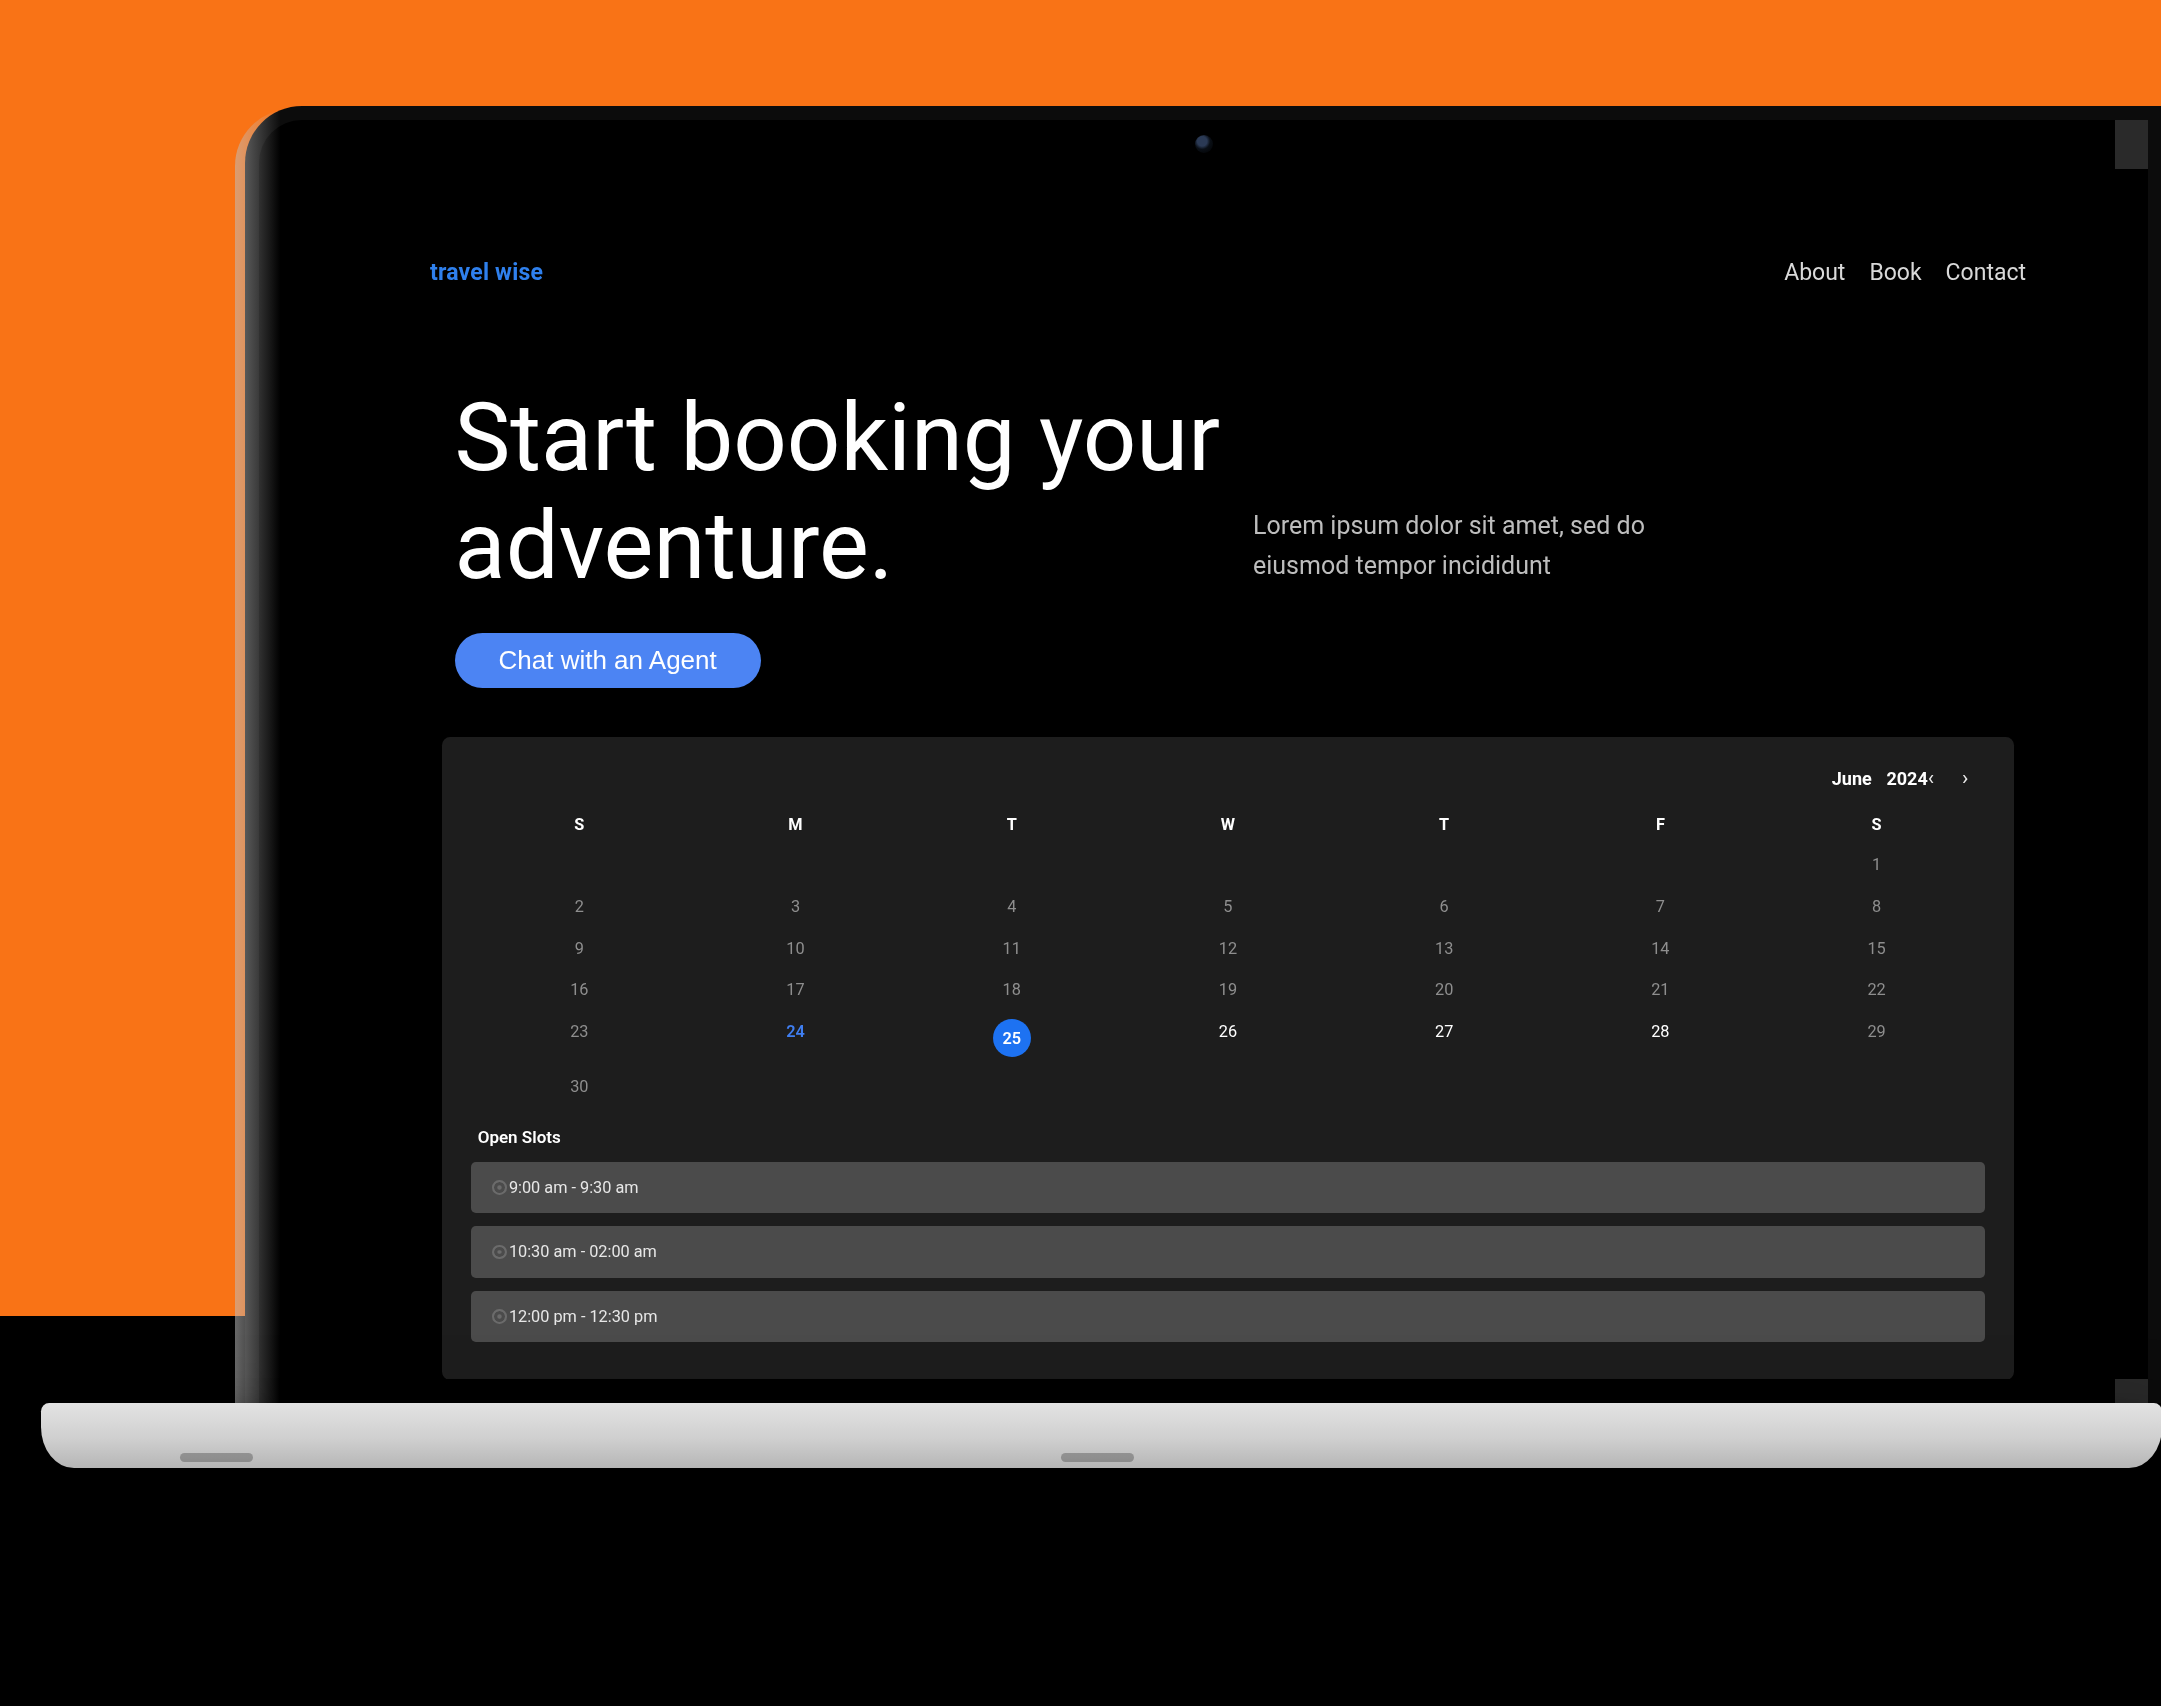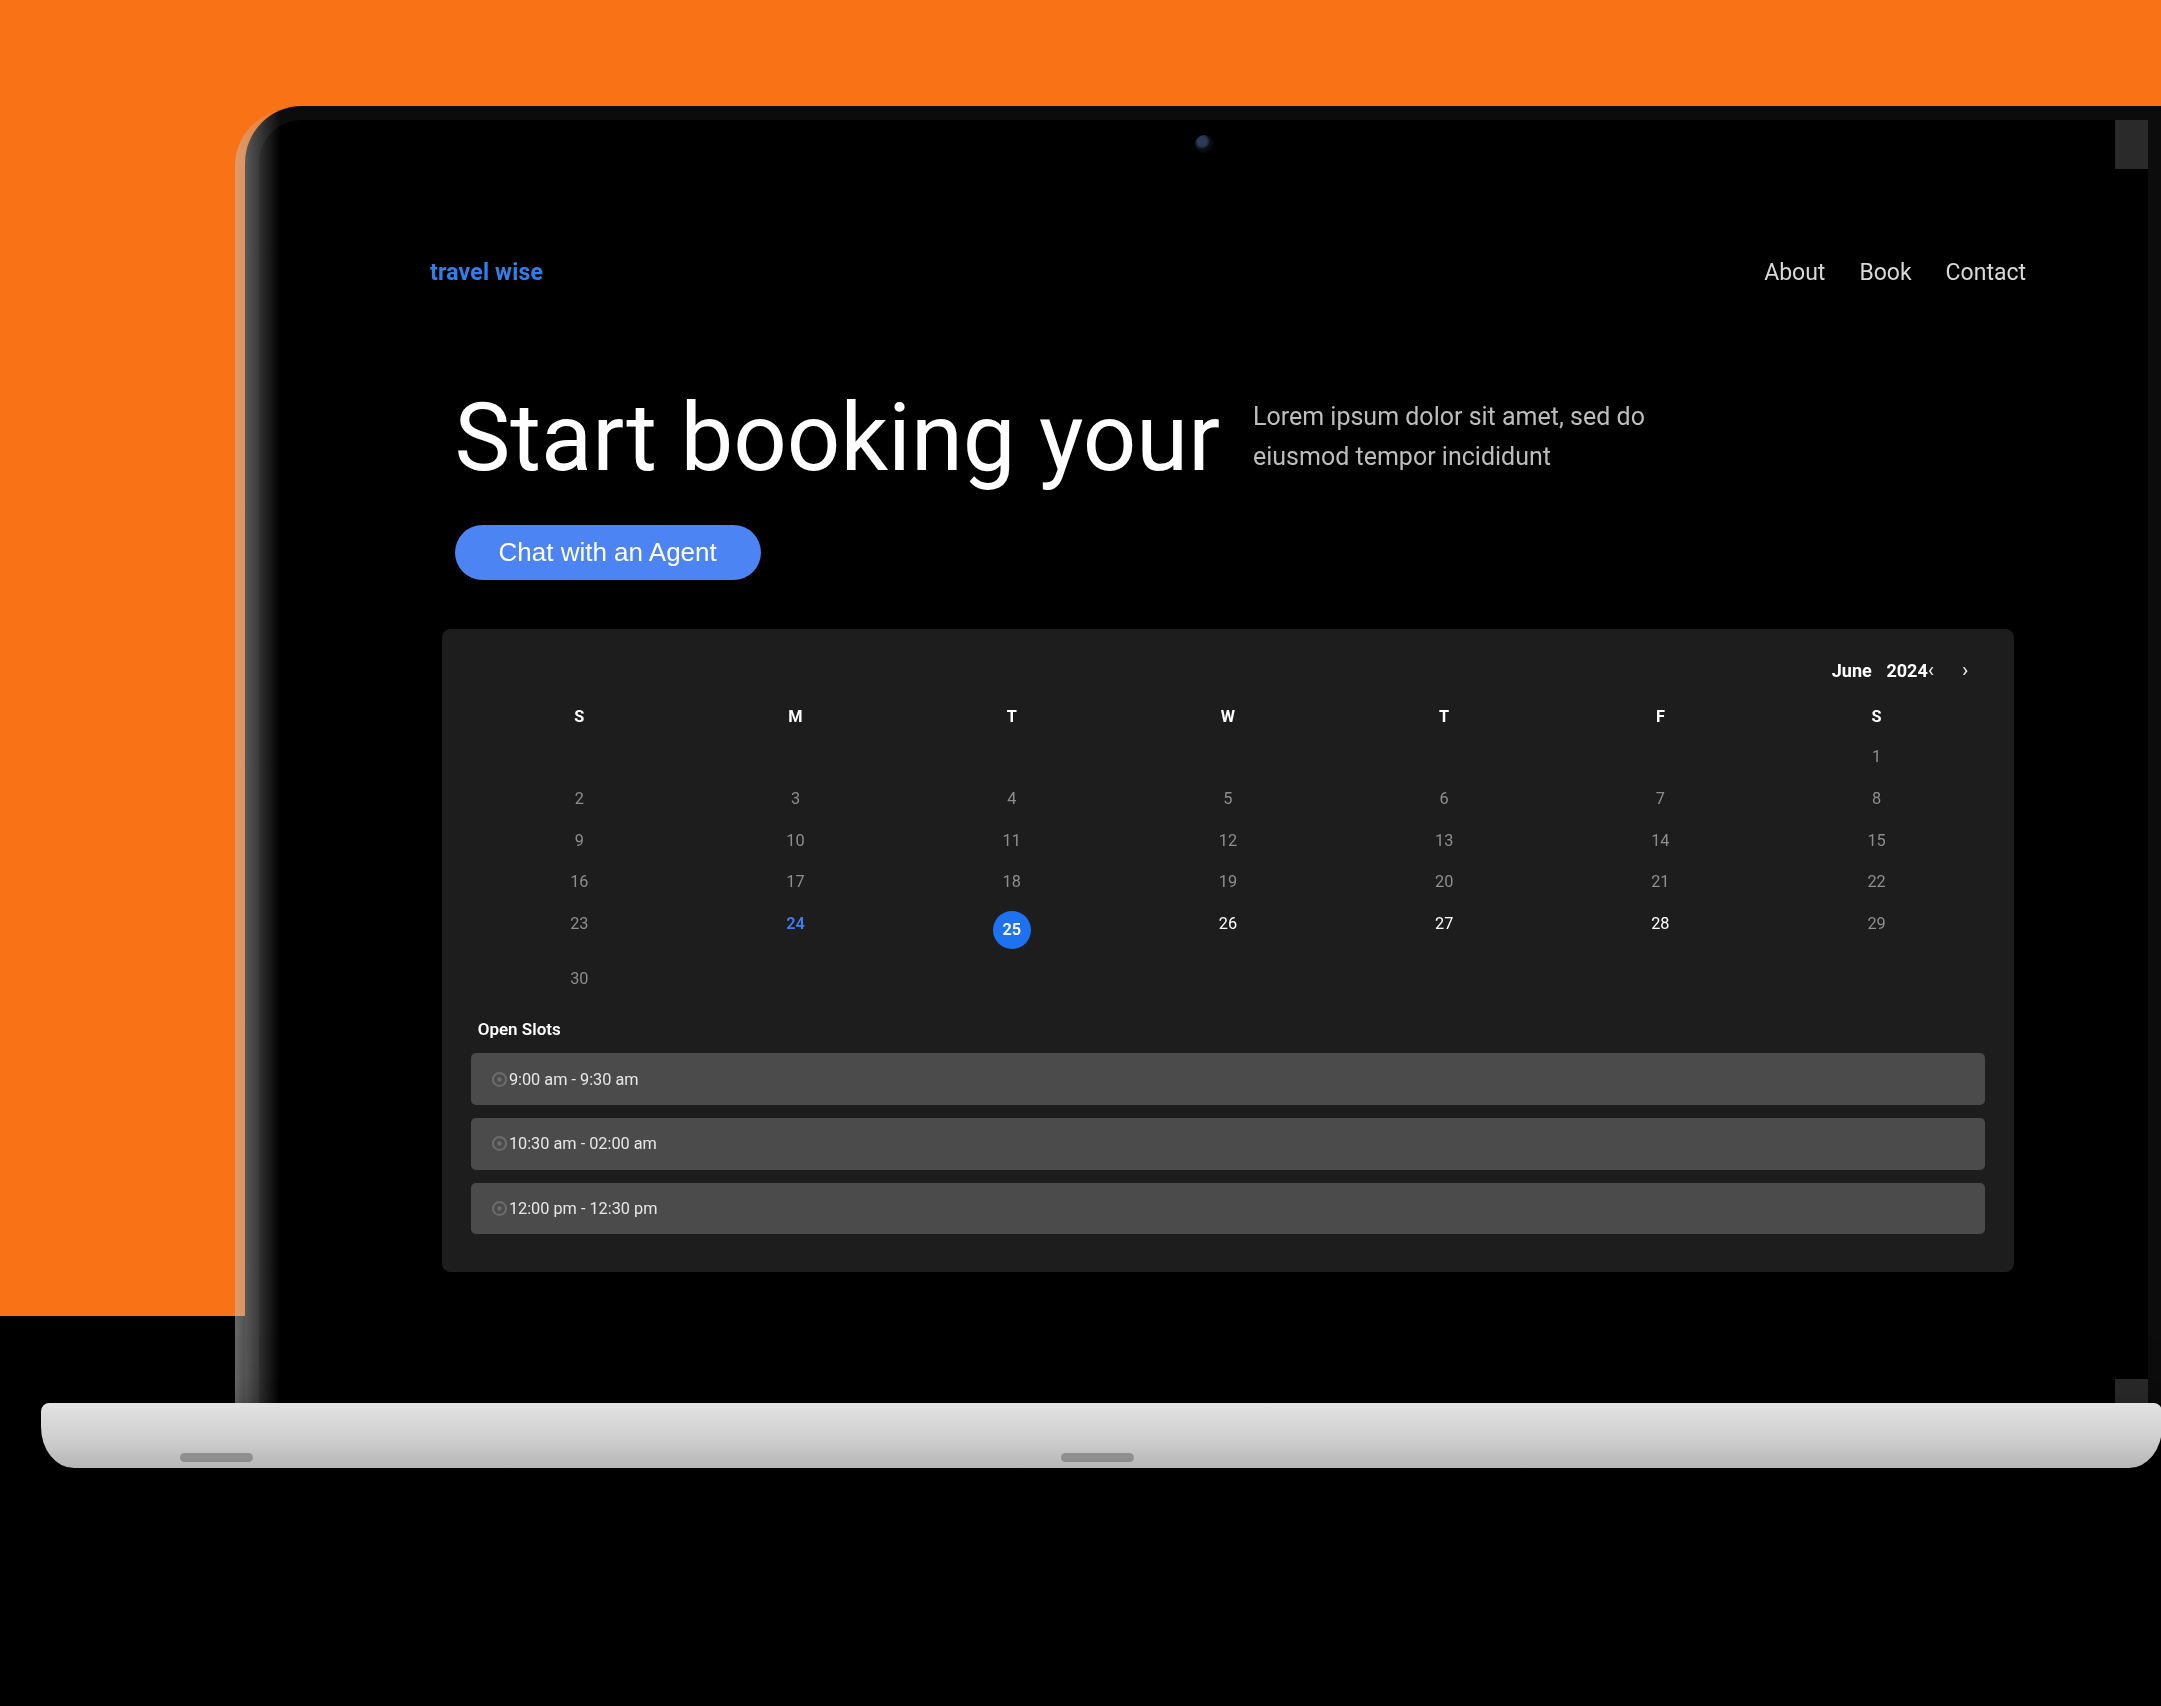--- a/index.html
+++ b/index.html
@@ -70,21 +70,21 @@
     justify-content: space-between;
     align-items: center;
     margin-bottom: 98px;
   }
   .logo {
     color: #2f80ed;
     font-weight: 700;
     font-size: 23px;
     letter-spacing: 0.2px;
   }
-  .navlinks { display: flex; gap: 34px; margin-left: 36px; }
+  .navlinks { display: flex; gap: 24px; margin-left: 36px; }
   .navlinks a { color: #d9d9d9; text-decoration: none; font-size: 23px; font-weight: 400; cursor:pointer;}
   .hero {
     margin-left: 24.5px;
     margin-bottom: 49px;
   }
   .hero-row { display: flex; align-items: flex-end; gap: 33px;}
   .hero-title {
     color: #fff;
     font-weight: 400;
     font-size: 94px;
@@ -192,20 +192,21 @@
               <a>About</a>
               <a>Book</a>
               <a>Contact</a>
             </nav>
           </div>
 
           <section class="hero">
             <div class="hero-row">
               <h1 class="hero-title">
                 <span>Start booking your</span><br>
+                <span>adventure.</span>
               </h1>
               <p class="hero-sub">Lorem ipsum dolor sit amet, sed do eiusmod tempor incididunt</p>
             </div>
             <button class="cta">Chat with an Agent</button>
           </section>
 
           <section class="panel">
             <div class="panel-top">
               <div class="month-year">
                 <span>June</span>

